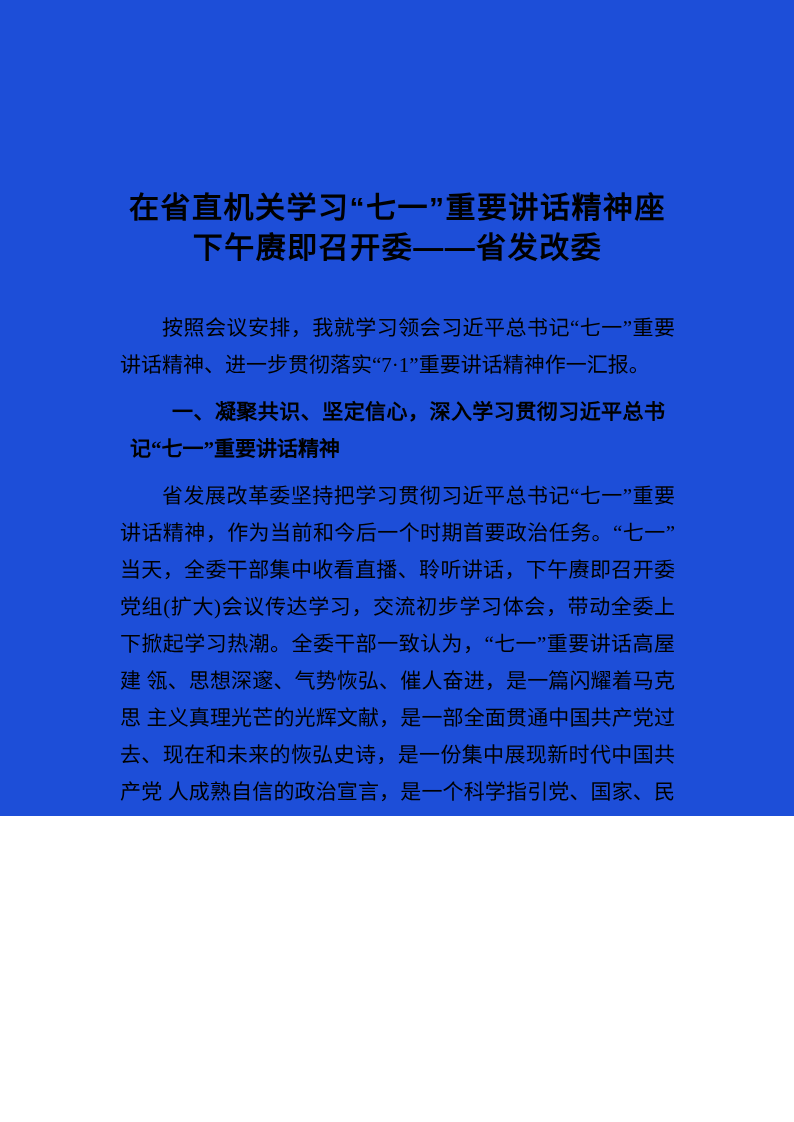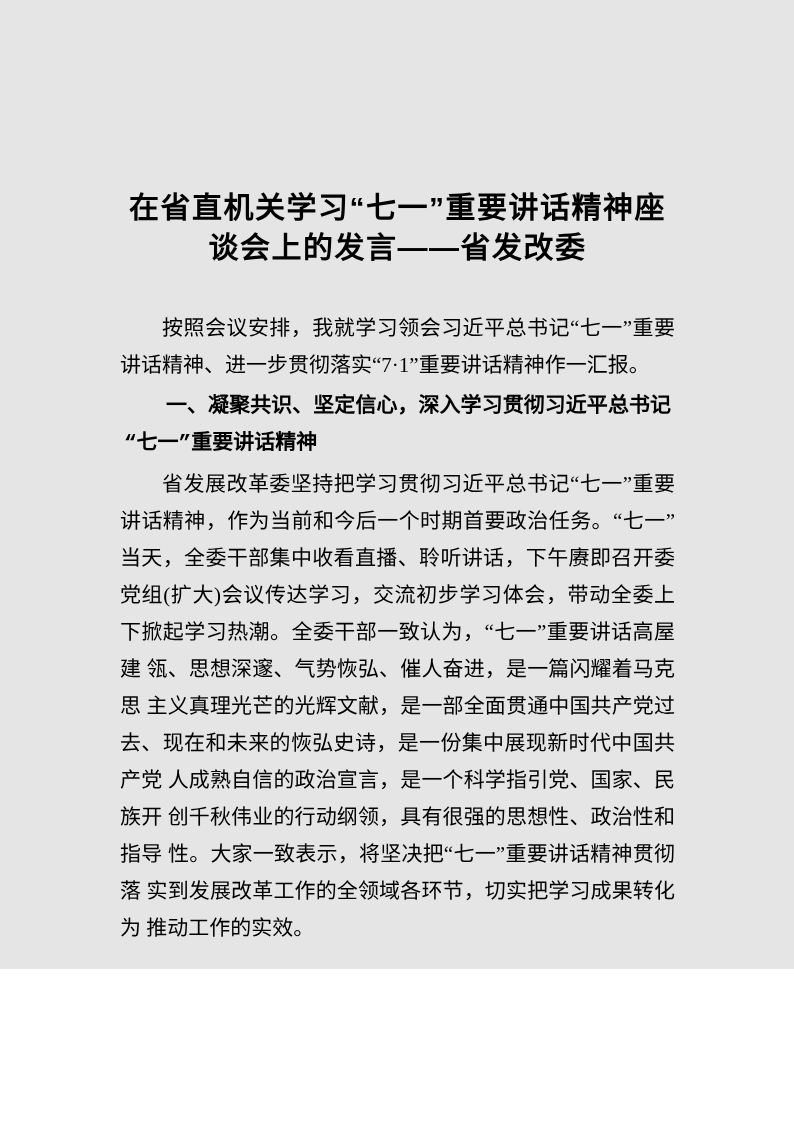--- a/index.html
+++ b/index.html
@@ -3,23 +3,23 @@
 <meta charset="utf-8">
 <style>
   html, body {
     margin: 0;
     padding: 0;
     background: #ffffff;
   }
   .page {
     position: relative;
     width: 794px;
-    height: 969px;
+    height: 816px;
     margin: 0 auto;
-    background: #e5e5e5;
+    background: #1d4ed8;
     color: #000000;
     box-sizing: border-box;
     padding: 188px 119px 0 120px;
     overflow: hidden;
     font-family: "Liberation Serif", serif;
   }
   .title {
     margin: 0 0 42px 0;
     padding: 0;
     font-family: "Liberation Sans", sans-serif;
@@ -38,39 +38,39 @@
     line-height: 37px;
     text-align: justify;
     color: #000000;
   }
   .para {
     margin: 0;
     padding: 0;
     text-indent: 2em;
   }
   .heading {
-    margin: 4px;
+    margin: 10px;
     padding: 0;
     text-indent: 2em;
-    font-family: Liberation Mono, monospace;
+    font-family: Liberation Serif, serif;
     font-weight: bold;
     font-size: 21px;
     line-height: 37px;
     text-align: justify;
     color: #000000;
   }
 </style>
 </head>
 <body>
 
 <div class="page">
 
   <h1 class="title">
     <span class="title-line">在省直机关学习“七一”重要讲话精神座</span>
-    <span class="title-line">谈会上的发言——省发改委</span>
+    <span class="title-line">下午赓即召开委——省发改委</span>
   </h1>
 
   <p class="para body-text">按照会议安排，我就学习领会习近平总书记“七一”重要讲话精神、进一步贯彻落实“7·1”重要讲话精神作一汇报。</p>
 
   <h2 class="heading">一、凝聚共识、坚定信心，深入学习贯彻习近平总书记“七一”重要讲话精神</h2>
 
   <p class="para body-text">省发展改革委坚持把学习贯彻习近平总书记“七一”重要讲话精神，作为当前和今后一个时期首要政治任务。“七一”当天，全委干部集中收看直播、聆听讲话，下午赓即召开委 党组(扩大)会议传达学习，交流初步学习体会，带动全委上下掀起学习热潮。全委干部一致认为，“七一”重要讲话高屋建 瓴、思想深邃、气势恢弘、催人奋进，是一篇闪耀着马克思 主义真理光芒的光辉文献，是一部全面贯通中国共产党过去、现在和未来的恢弘史诗，是一份集中展现新时代中国共产党 人成熟自信的政治宣言，是一个科学指引党、国家、民族开 创千秋伟业的行动纲领，具有很强的思想性、政治性和指导 性。大家一致表示，将坚决把“七一”重要讲话精神贯彻落 实到发展改革工作的全领域各环节，切实把学习成果转化为 推动工作的实效。</p>
 
 </div>
 

